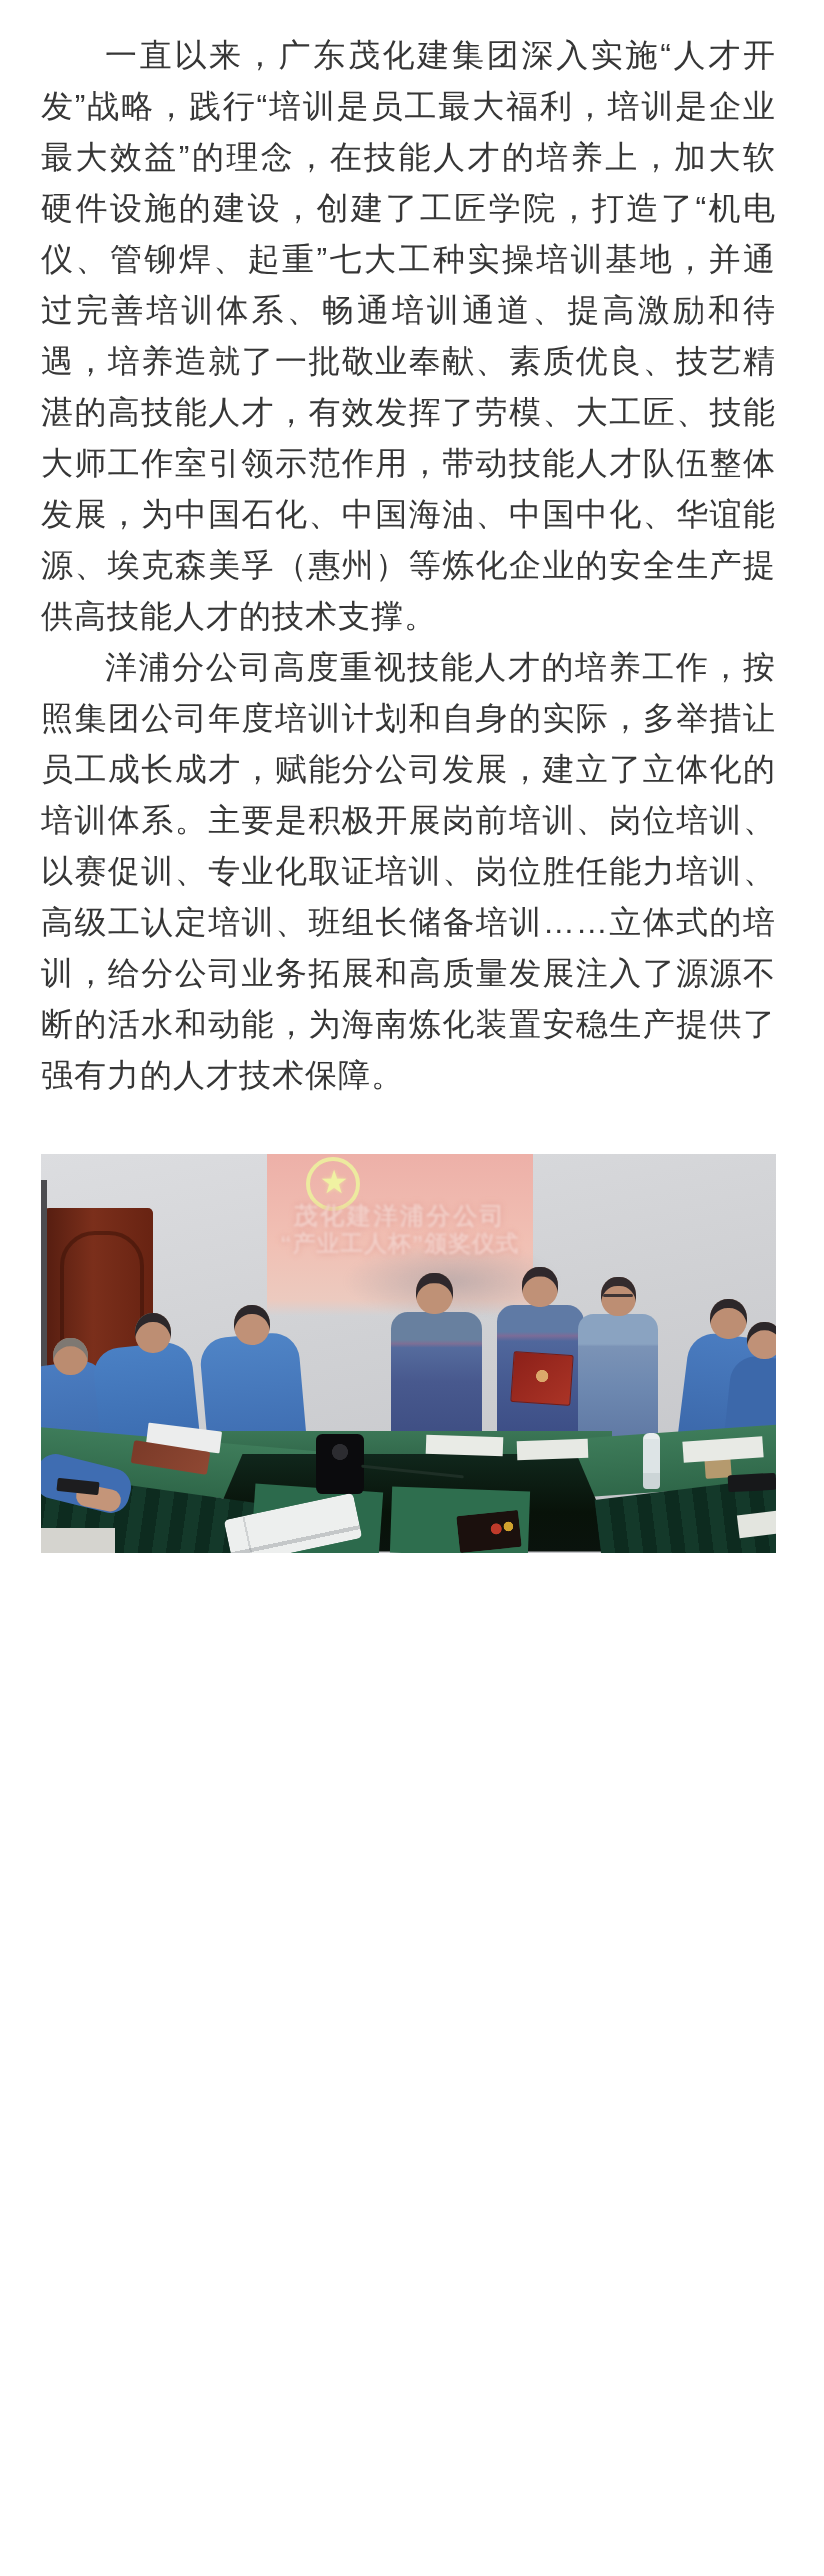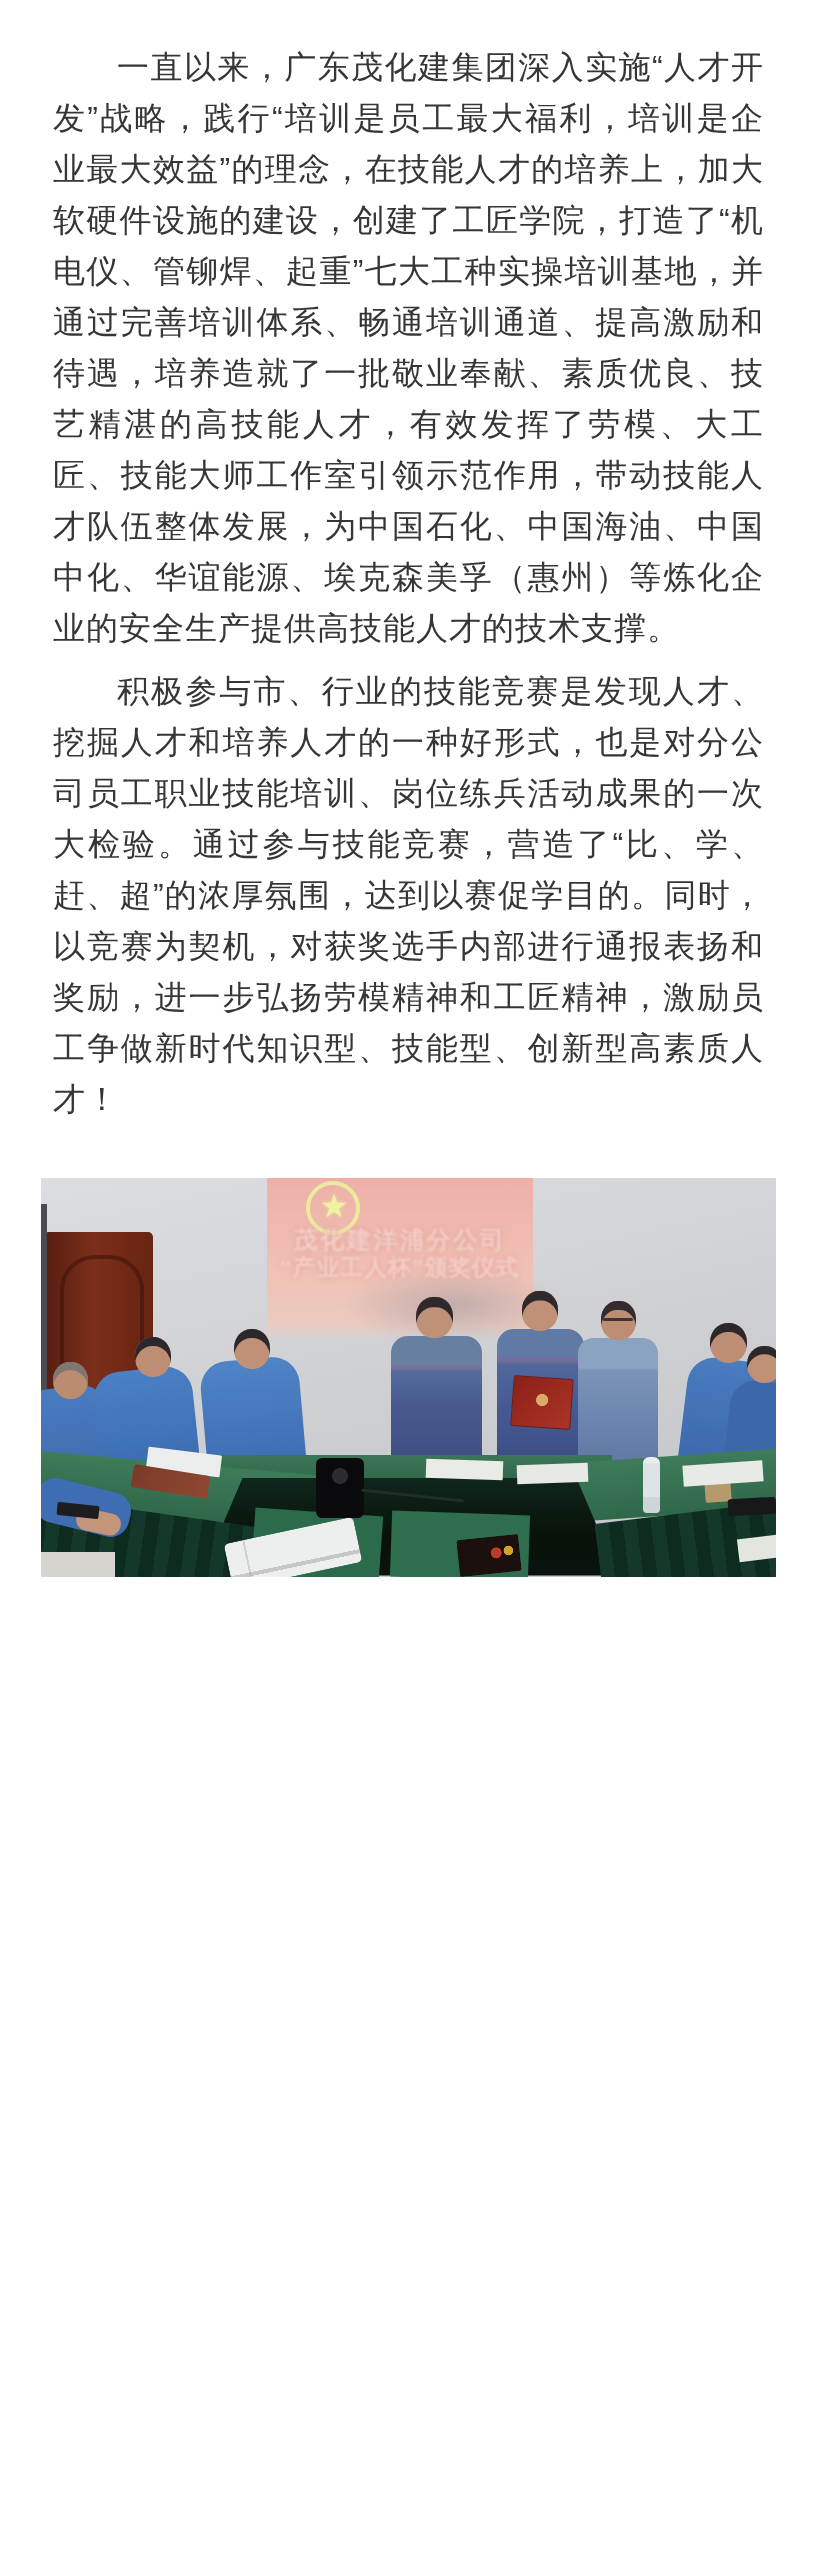--- a/index.html
+++ b/index.html
@@ -3,21 +3,21 @@
 <meta charset="utf-8">
 <style>
   html, body { margin: 0; padding: 0; }
   body {
     width: 824px; height: 2576px; overflow: hidden;
     background: #ffffff;
     font-family: "Liberation Sans", "DejaVu Sans", sans-serif;
   }
   .content { padding: 29.5px 48px 0 41px; }
   p.para {
-    margin: 12px;
+    margin: 0;
     font-size: 32px; line-height: 51px; letter-spacing: 1px;
     color: #363636; text-align: justify; text-indent: 2em;
     font-weight: 400;
   }
   .mt-p2 { margin-top: 55px; }
   .mt-p3 { margin-top: 108px; }
   .mt-p4 { margin-top: 1.3px; }
 
   
   .photo {
@@ -152,22 +152,22 @@
   .ph-notebook-right { left:697px; top:357px; width:72px; height:23px;
     background:#e3e5df; transform:rotate(-7deg); }
 </style>
 </head>
 <body>
 
 <main class="content">
 
   <p class="para">一直以来，广东茂化建集团深入实施“人才开发”战略，践行“培训是员工最大福利，培训是企业最大效益”的理念，在技能人才的培养上，加大软硬件设施的建设，创建了工匠学院，打造了“机电仪、管铆焊、起重”七大工种实操培训基地，并通过完善培训体系、畅通培训通道、提高激励和待遇，培养造就了一批敬业奉献、素质优良、技艺精湛的高技能人才，有效发挥了劳模、大工匠、技能大师工作室引领示范作用，带动技能人才队伍整体发展，为中国石化、中国海油、中国中化、华谊能源、埃克森美孚（惠州）等炼化企业的安全生产提供高技能人才的技术支撑。</p>
 
-
-  <p class="para mt-p3">积极参与市、行业的技能竞赛是发现人才、挖掘人才和培养人才的一种好形式，也是对分公司员工职业技能培训、岗位练兵活动成果的一次大检验。通过参与技能竞赛，营造了“比、学、赶、超”的浓厚氛围，达到以赛促学目的。同时，以竞赛为契机，对获奖选手内部进行通报表扬和奖励，进一步弘扬劳模精神和工匠精神，激励员工争做新时代知识型、技能型、创新型高素质人才！</p>
+  <p class="para mt-p2">洋浦分公司高度重视技能人才的培养工作，按照集团公司年度培训计划和自身的实际，多举措让员工成长成才，赋能分公司发展，建立了立体化的培训体系。主要是积极开展岗前培训、岗位培训、以赛促训、专业化取证培训、岗位胜任能力培训、高级工认定培训、班组长储备培训……立体式的培训，给分公司业务拓展和高质量发展注入了源源不断的活水和动能，为海南炼化装置安稳生产提供了强有力的人才技术保障。</p>
+
 
   <div class="photo">
     <div class="ab ph-wall"></div>
     <div class="ab ph-screen"></div>
     <div class="ab ph-silhouette"></div>
     <div class="ab ph-emblem"></div>
     <div class="ab ph-star">★</div>
     <div class="ab ph-screen-line1">茂化建洋浦分公司</div>
     <div class="ab ph-screen-line2">“产业工人杯”颁奖仪式</div>
     <div class="ab ph-door"></div>

